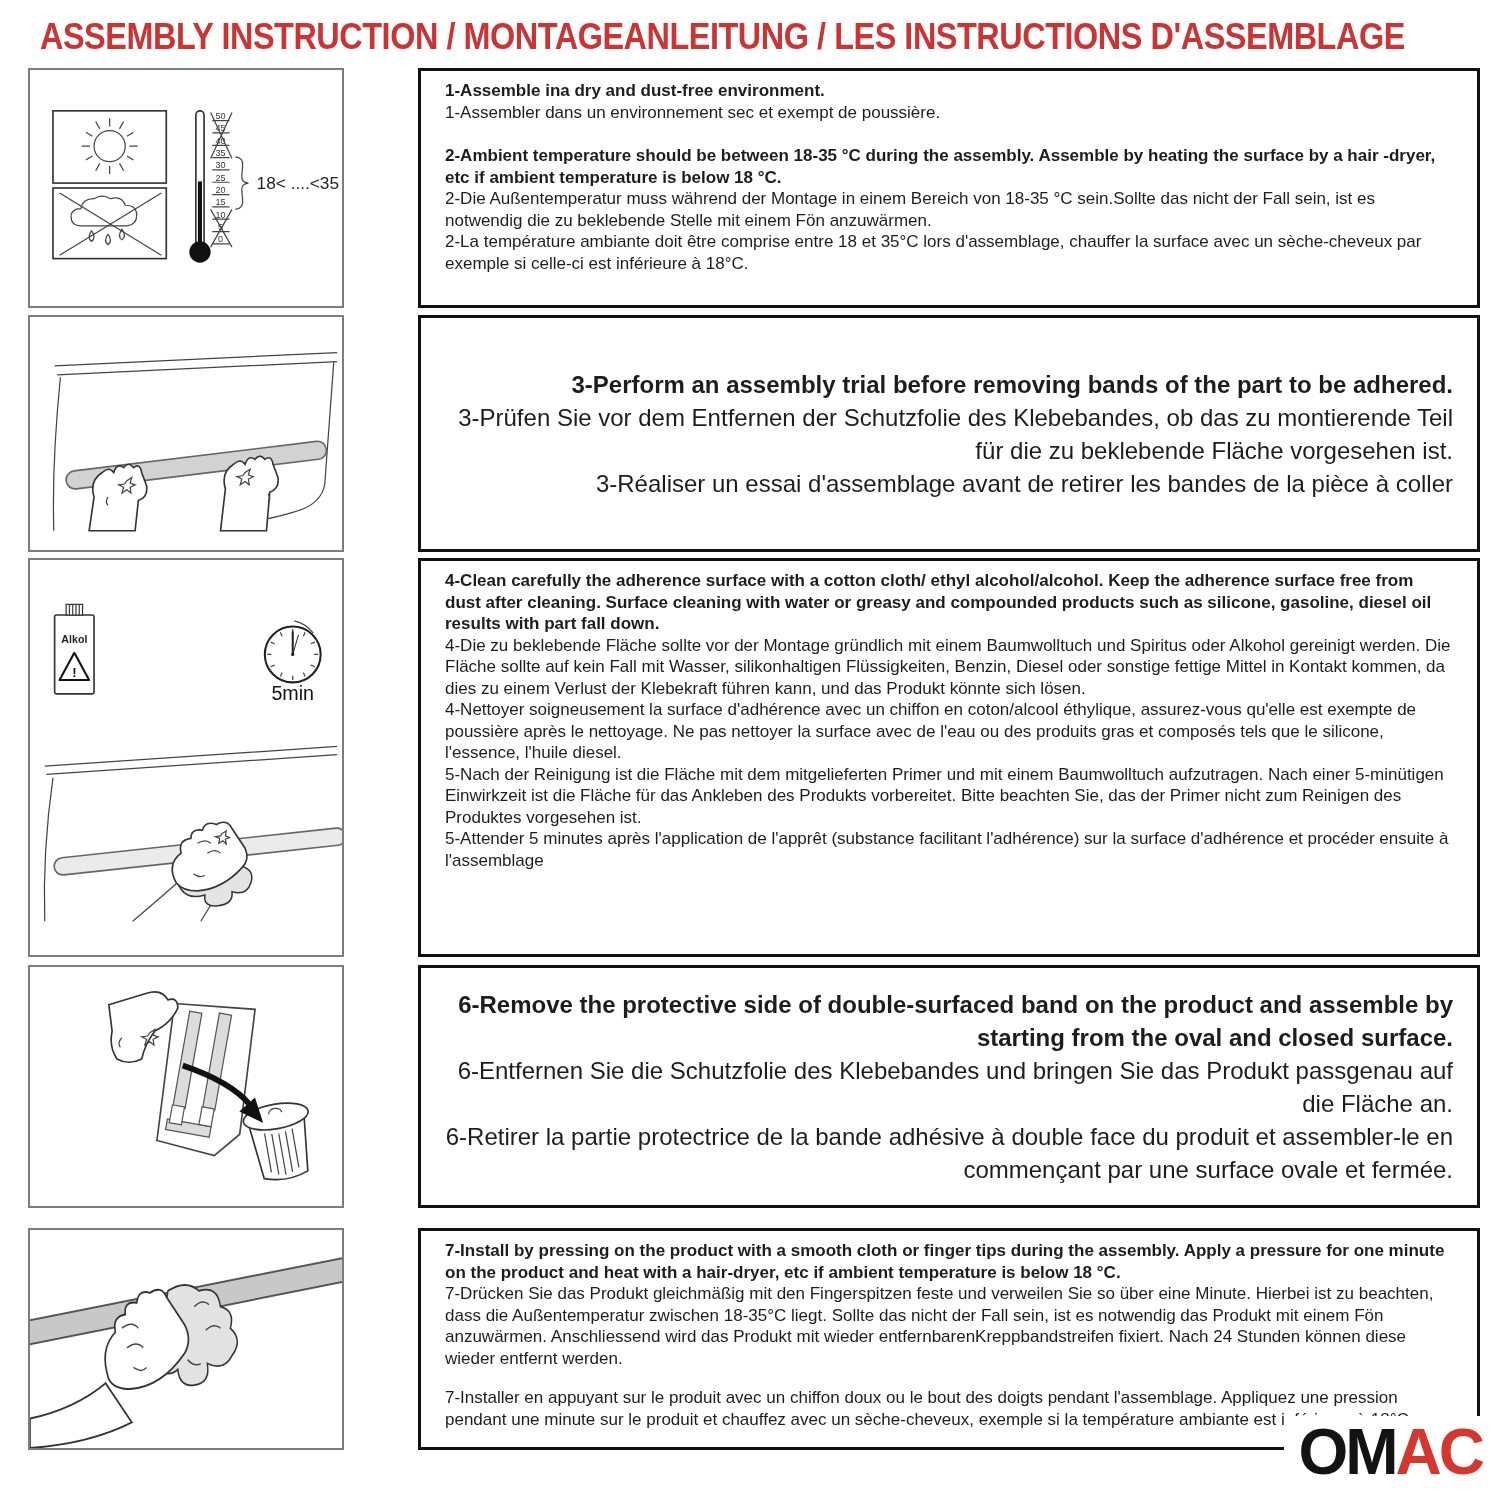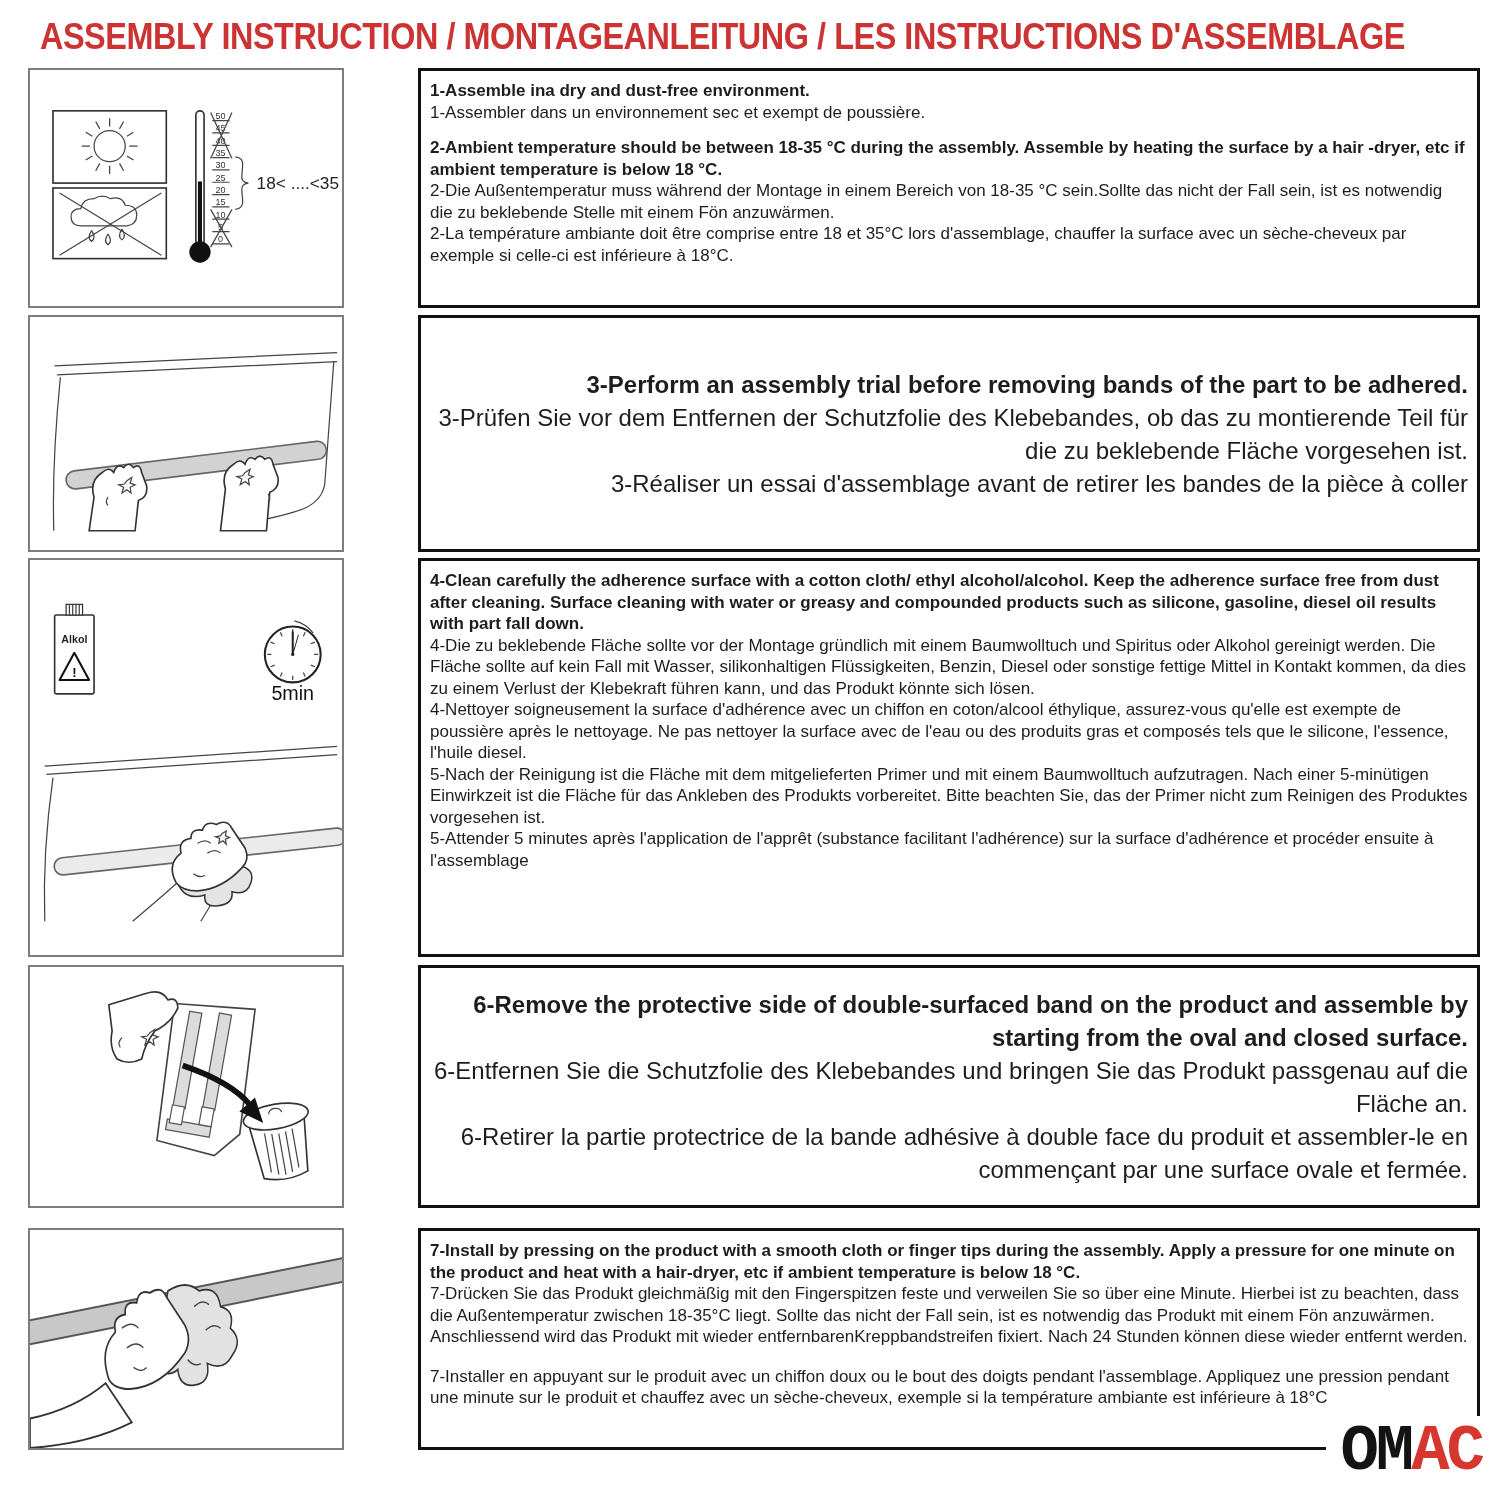--- a/index.html
+++ b/index.html
@@ -8,30 +8,30 @@
   .title{position:absolute;top:16px;left:40px;font-size:36px;font-weight:bold;
          color:#cc3333;white-space:nowrap;transform:scaleX(0.90);transform-origin:left center;
          letter-spacing:-0.5px;}
   .row{position:absolute;left:0;width:1500px;}
   .r1{top:68px;height:240px}.r2{top:315px;height:237px}.r3{top:558px;height:399px}
   .r4{top:965px;height:243px}.r5{top:1228px;height:222px}
   .illus{position:absolute;left:28px;top:0;width:316px;height:100%;
          border:2px solid #7d7d7d;box-sizing:border-box;background:#fff;}
   .illus svg{display:block;width:100%;height:100%;}
   .tbox{position:absolute;left:418px;top:0;width:1062px;height:100%;
-        border:3px solid #111;box-sizing:border-box;background:#fff;padding:9px 9px;}
+        border:3px solid #111;box-sizing:border-box;background:#fff;padding:9px 24px;}
   .tbox.center{display:flex;flex-direction:column;justify-content:center;}
   p{margin:0;}
   .small p{font-size:17px;line-height:21.5px;}
   .large p{font-size:24px;line-height:33px;text-align:right;}
   .b{font-weight:bold;}
-  .gap{margin-top:14px;}
+  .gap{margin-top:22px;}
   .lgap{margin-top:18px;}
   .logo{position:absolute;right:18px;bottom:16px;background:#fff;padding:4px 0 0 14px;
-        font-family:Liberation Mono, monospace;font-weight:900;font-size:64px;line-height:1;
+        font-family:Liberation Sans, sans-serif;font-weight:900;font-size:64px;line-height:1;
         letter-spacing:-3px;}
   .logo .blk{color:#131313;}
   .logo .red{color:#d5372f;}
   .ln{stroke:#333;stroke-width:2;fill:none;}
   .thin{stroke:#444;stroke-width:1.5;fill:none;}
   svg text{font-family:"Liberation Sans",sans-serif;}
 </style>
 </head>
 <body>
 

